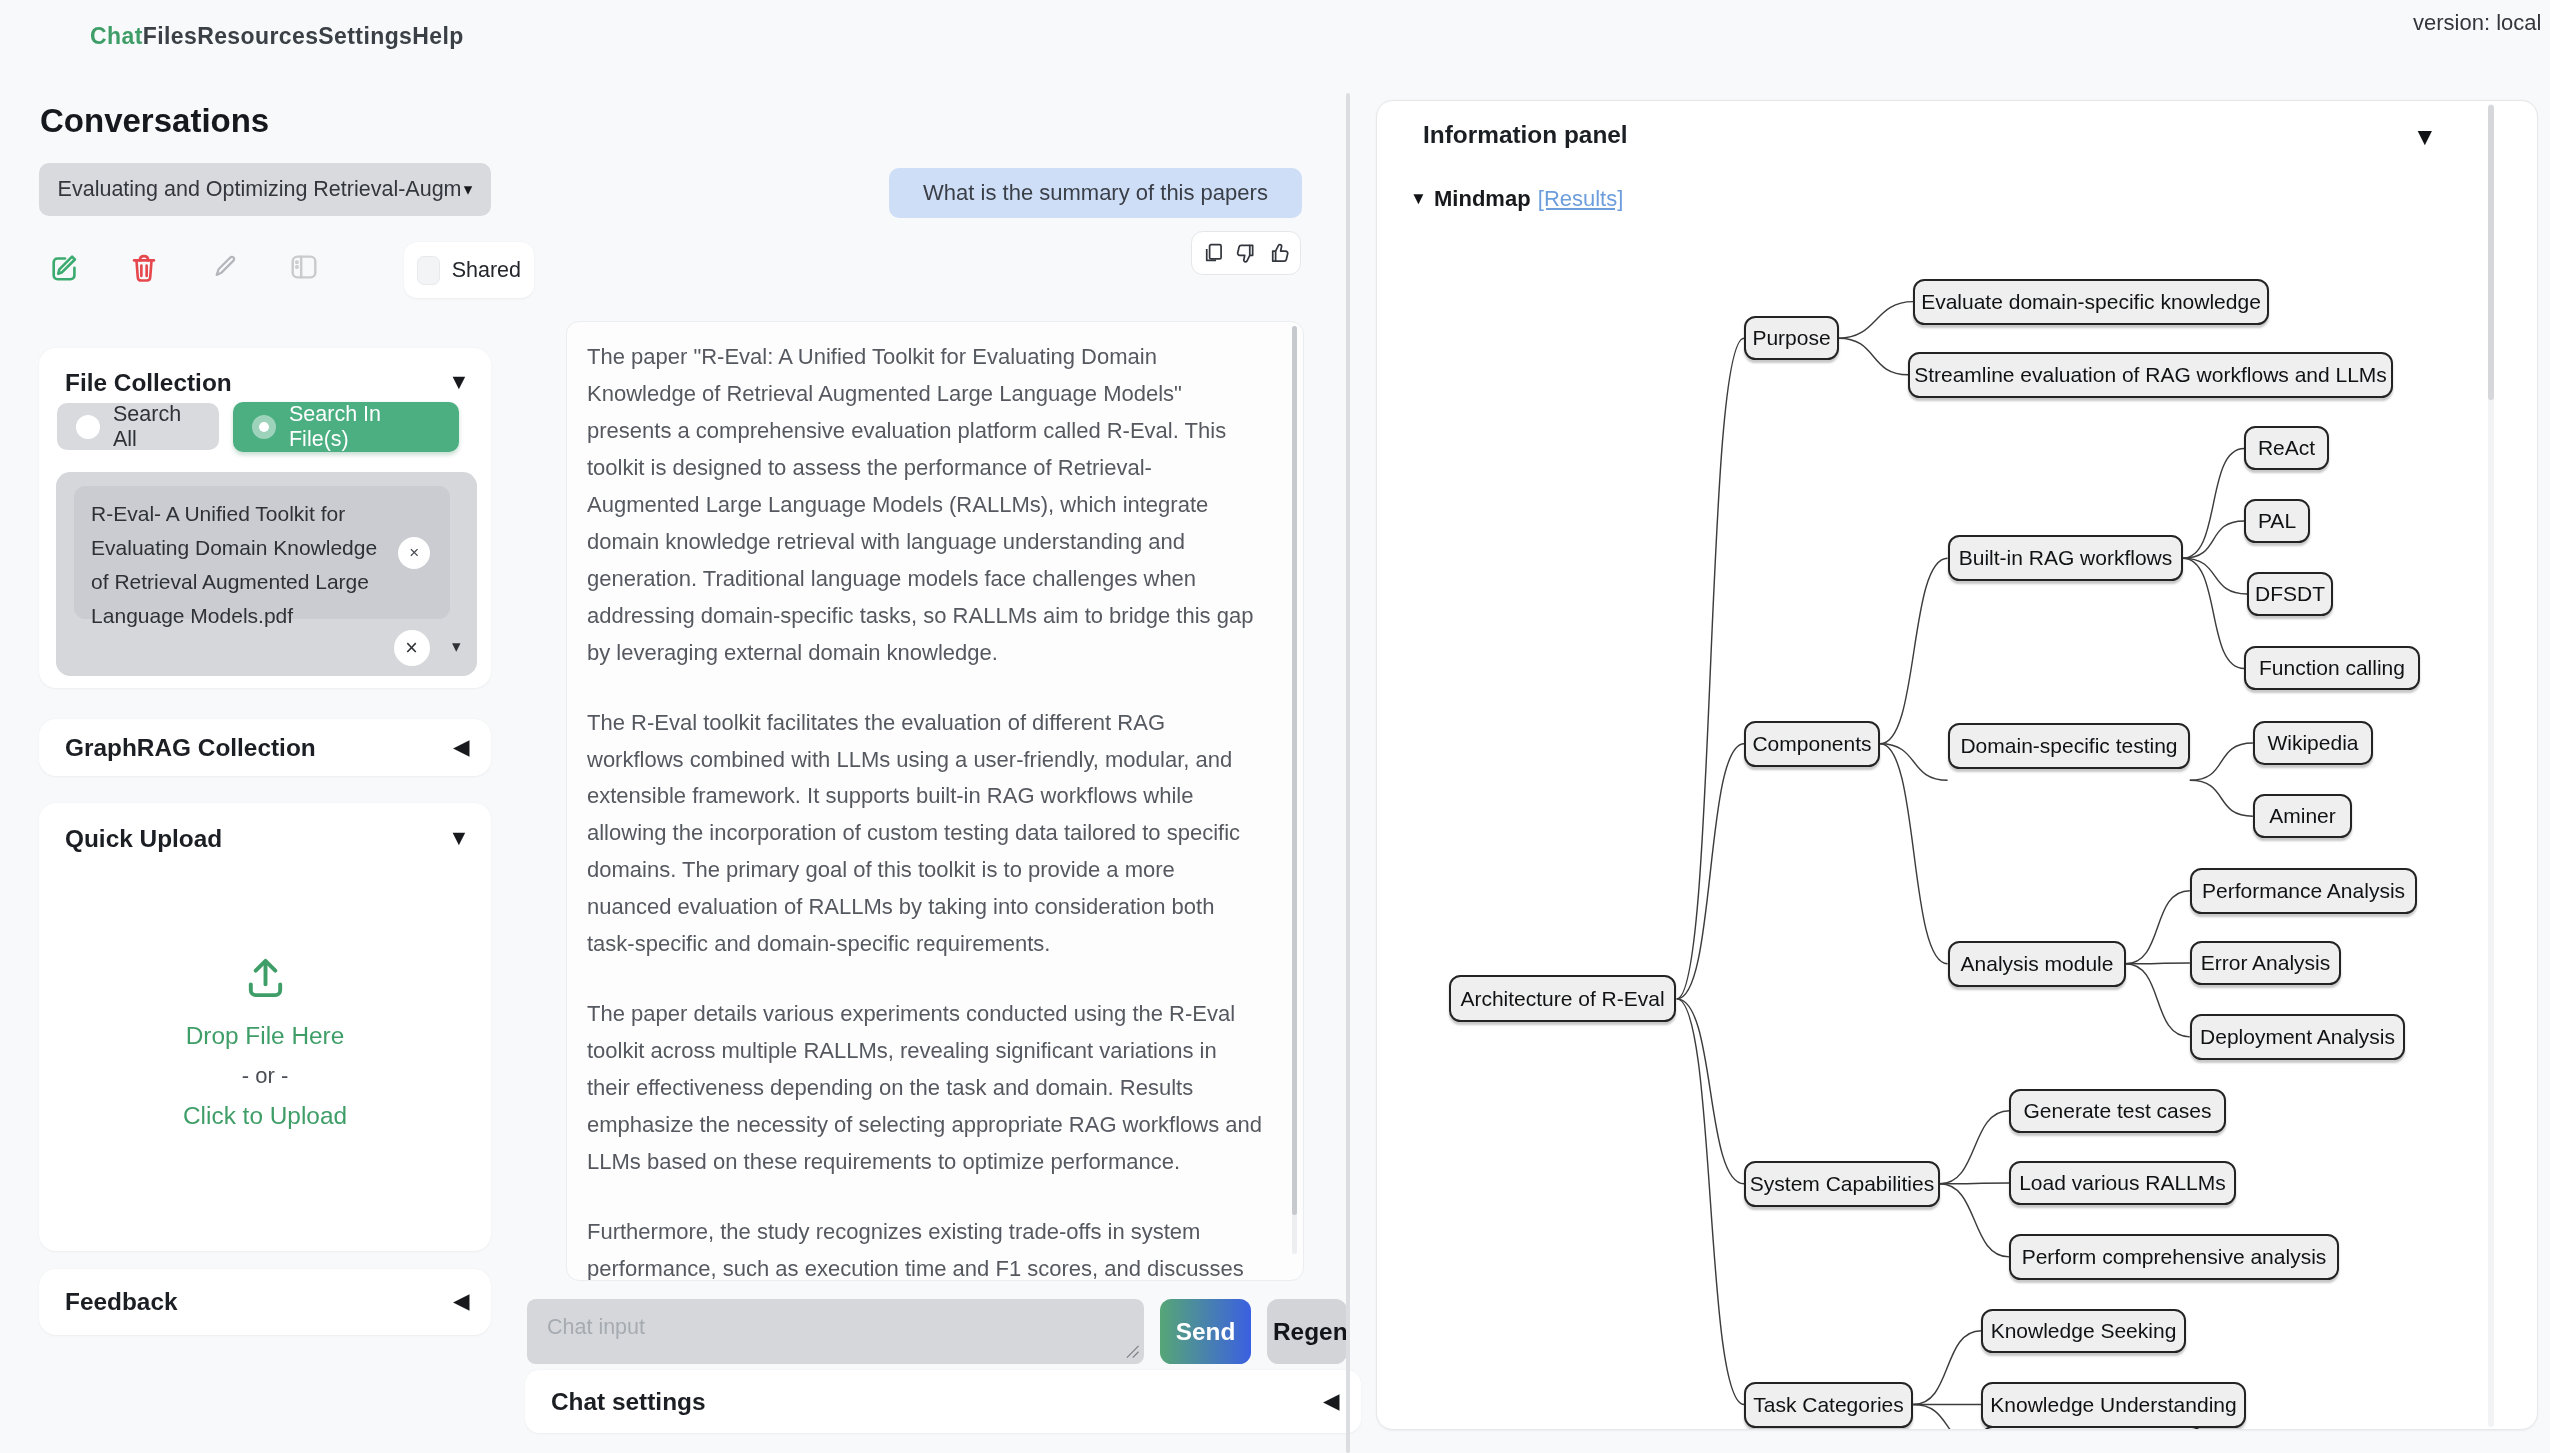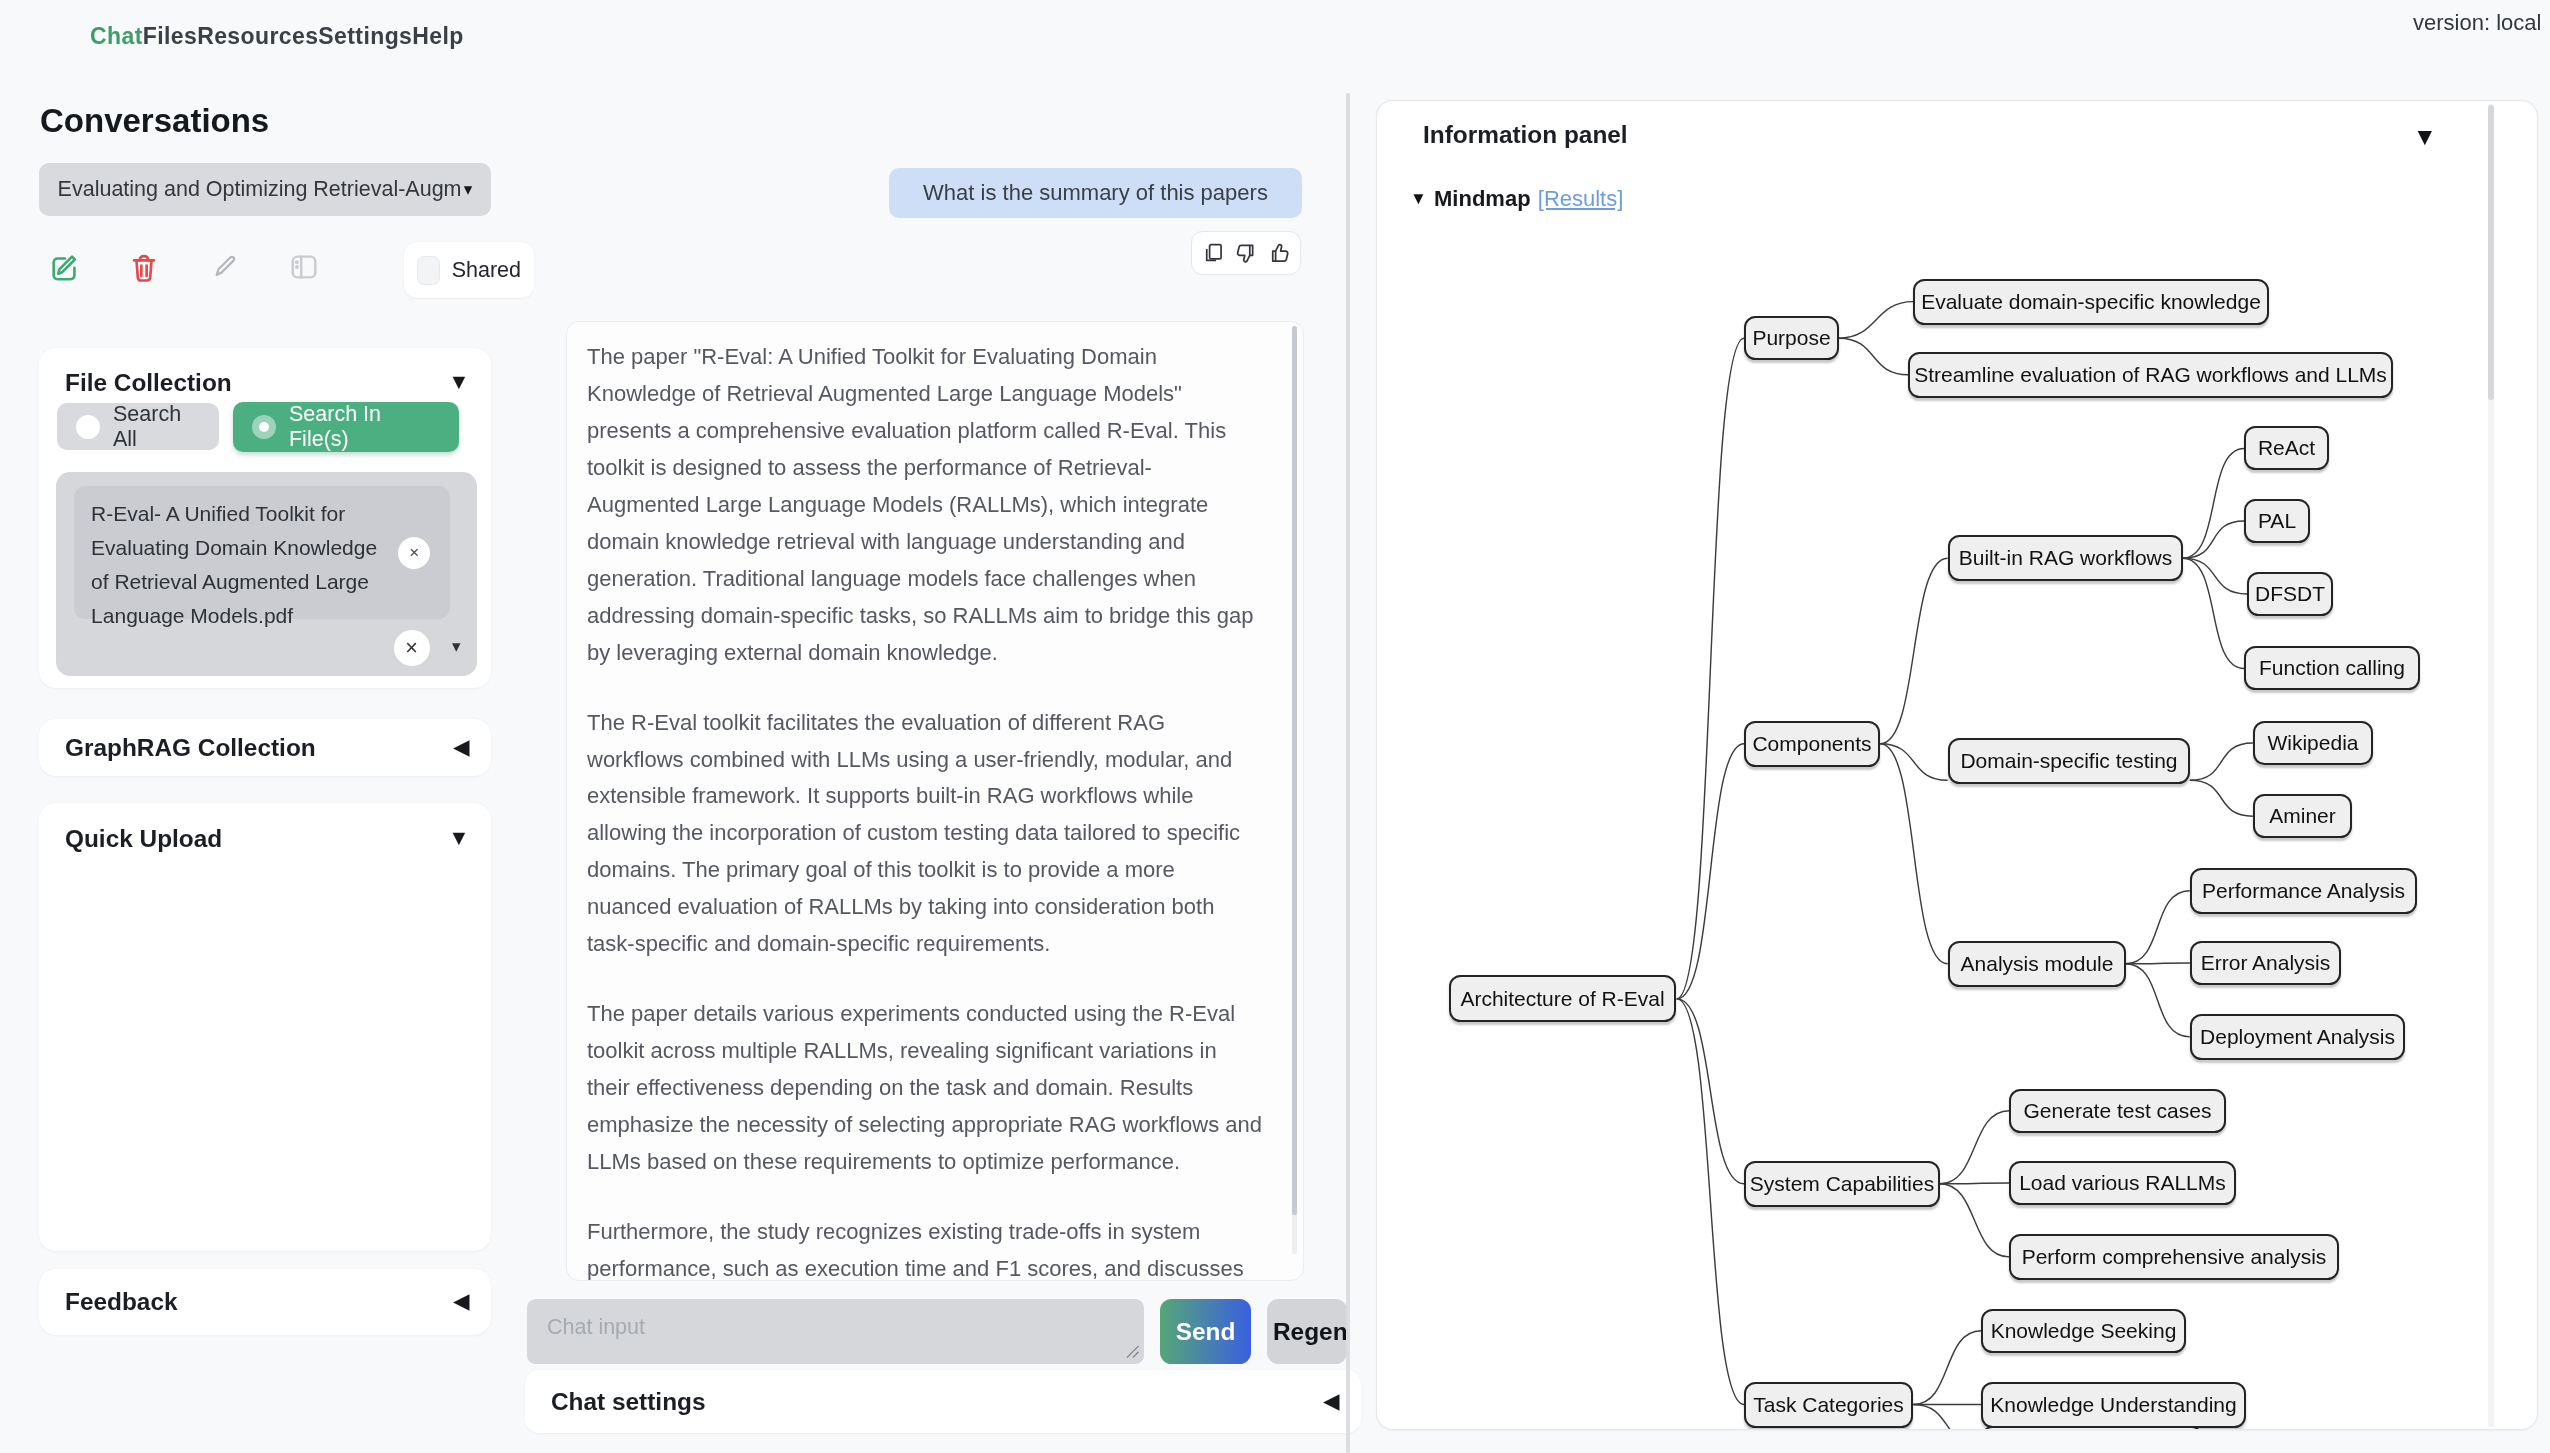--- a/index.html
+++ b/index.html
@@ -183,20 +183,30 @@
     <div class="row-head">
       <span class="card-title">GraphRAG Collection</span>
       <span class="tri">◀</span>
     </div>
   </div>
 
   <div class="card qu-card">
     <div class="qu-head">
       <span class="card-title">Quick Upload</span>
       <span class="tri">▼</span>
+    </div>
+    <div class="dropzone">
+      <svg width="47" height="47" viewBox="0 0 48 48" fill="none" stroke="#3f9e68" stroke-width="4" stroke-linecap="round" stroke-linejoin="round">
+        <path d="M24 31 V9"></path>
+          <path d="M14 17 L24 7 L34 17"></path>
+        <path d="M9 31 v6 a5 5 0 0 0 5 5 h20 a5 5 0 0 0 5-5 v-6"></path>
+      </svg>
+      <div class="dz-green">Drop File Here</div>
+      <div class="dz-or">- or -</div>
+      <div class="dz-click">Click to Upload</div>
     </div>
   </div>
 
   <div class="card fb-card">
     <div class="row-head">
       <span class="card-title">Feedback</span>
       <span class="tri">◀</span>
     </div>
   </div>
 
@@ -285,21 +295,21 @@
         <div class="mm-node" style="left: 72px; top: 874px; width: 227px; height: 47px;">Architecture of R-Eval</div>
         <div class="mm-node" style="left: 367px; top: 215px; width: 95px; height: 44px;">Purpose</div>
         <div class="mm-node" style="left: 536px; top: 178px; width: 356px; height: 46px;">Evaluate domain-specific knowledge</div>
         <div class="mm-node" style="left: 531px; top: 251px; width: 485px; height: 46px;">Streamline evaluation of RAG workflows and LLMs</div>
         <div class="mm-node" style="left: 367px; top: 620px; width: 136px; height: 46px;">Components</div>
         <div class="mm-node" style="left: 571px; top: 434px; width: 235px; height: 46px;">Built-in RAG workflows</div>
         <div class="mm-node" style="left: 867px; top: 325px; width: 85px; height: 44px;">ReAct</div>
         <div class="mm-node" style="left: 867px; top: 398px; width: 66px; height: 44px;">PAL</div>
         <div class="mm-node" style="left: 870px; top: 471px; width: 86px; height: 44px;">DFSDT</div>
         <div class="mm-node" style="left: 867px; top: 545px; width: 176px; height: 44px;">Function calling</div>
-        <div class="mm-node" style="left: 571px; top: 637px; width: 242px; height: 46px;">Domain-specific testing</div>
+        <div class="mm-node" style="left: 571px; top: 622px; width: 242px; height: 46px;">Domain-specific testing</div>
         <div class="mm-node" style="left: 876px; top: 620px; width: 120px; height: 44px;">Wikipedia</div>
         <div class="mm-node" style="left: 876px; top: 693px; width: 99px; height: 44px;">Aminer</div>
         <div class="mm-node" style="left: 571px; top: 840px; width: 178px; height: 46px;">Analysis module</div>
         <div class="mm-node" style="left: 813px; top: 767px; width: 227px; height: 46px;">Performance Analysis</div>
         <div class="mm-node" style="left: 813px; top: 840px; width: 151px; height: 44px;">Error Analysis</div>
         <div class="mm-node" style="left: 813px; top: 913px; width: 215px; height: 46px;">Deployment Analysis</div>
         <div class="mm-node" style="left: 367px; top: 1060px; width: 196px; height: 46px;">System Capabilities</div>
         <div class="mm-node" style="left: 632px; top: 988px; width: 217px; height: 44px;">Generate test cases</div>
         <div class="mm-node" style="left: 632px; top: 1060px; width: 227px; height: 44px;">Load various RALLMs</div>
         <div class="mm-node" style="left: 632px; top: 1133px; width: 330px; height: 46px;">Perform comprehensive analysis</div>

